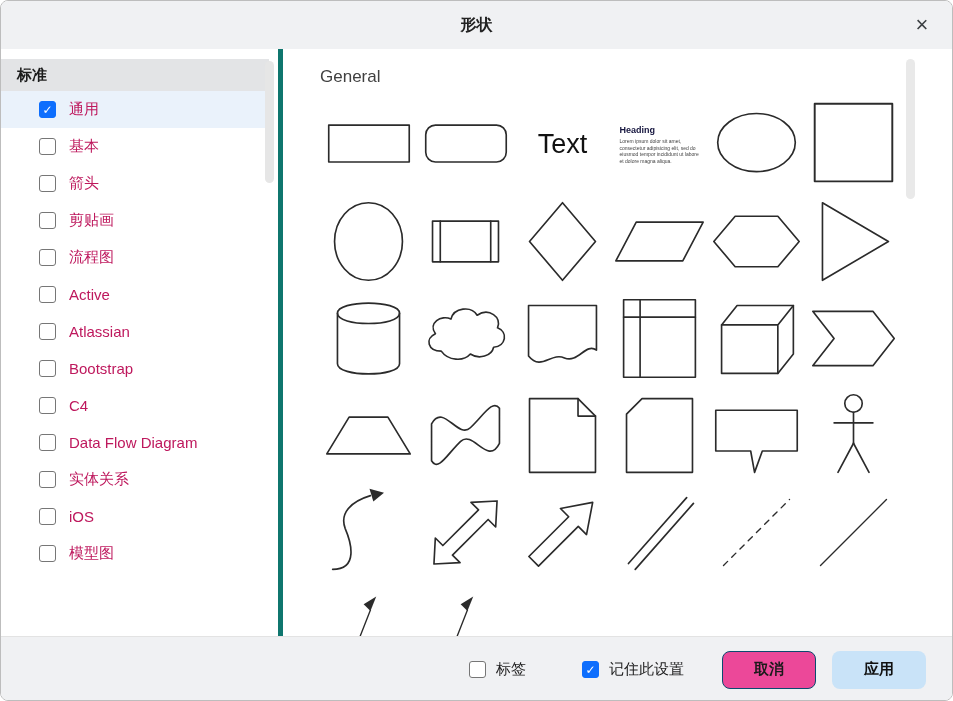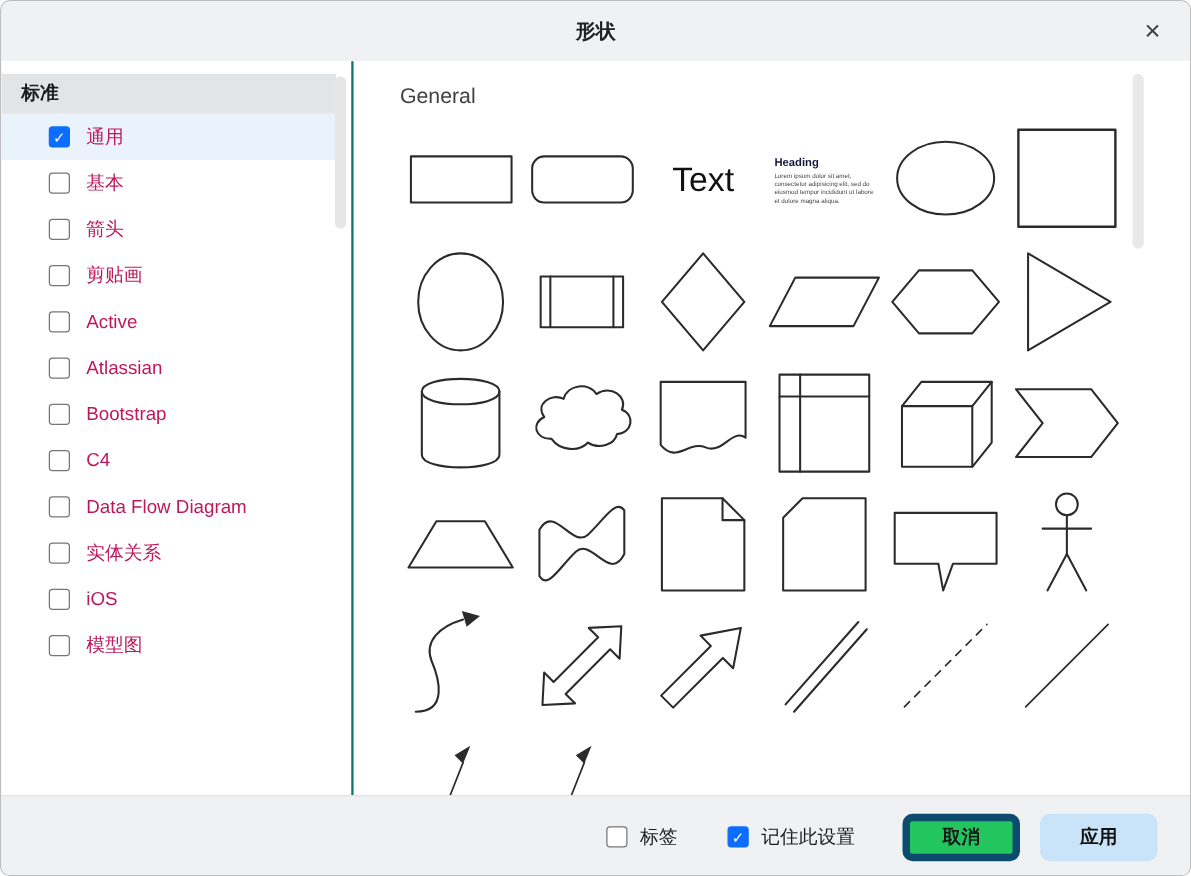--- a/index.html
+++ b/index.html
@@ -10,21 +10,21 @@
   
   .hdr { position:relative; height:48px; background:#f0f1f3; display:flex; align-items:center; justify-content:center; }
   .hdr-title { font-size:16px; font-weight:bold; color:#222; }
   .close-x { position:absolute; right:16px; top:10px; width:28px; height:28px; display:flex; align-items:center;
              justify-content:center; font-size:22px; color:#3c4043; cursor:pointer; font-weight:400; }
 
   
   .body { display:flex; height:587px; }
 
   
-  .sidebar { position:relative; width:282px; border-right:2px solid #0f766e; background:#fff; padding-top:10px; overflow:hidden; }
+  .sidebar { position:relative; width:282px; border-right:5px solid #0f766e; background:#fff; padding-top:10px; overflow:hidden; }
   .sec-h { height:32px; line-height:32px; background:#e3e4e6; font-weight:bold; font-size:15px; color:#1c1c1c;
            padding-left:16px; width:268px; }
   .sb-item { height:37px; display:flex; align-items:center; padding-left:38px; width:268px; cursor:pointer; }
   .sb-item.selected { background:#eaf2fb; }
   .sb-item .lbl { font-size:15px; color:#be185d; margin-left:13px; white-space:nowrap; }
   .cb { width:17px; height:17px; border:1.5px solid #767676; border-radius:3px; background:#fff; flex:0 0 17px;
         display:flex; align-items:center; justify-content:center; }
   .cb.checked { background:#0d6efd; border-color:#0d6efd; }
   .cb i { font-style:normal; color:#fff; font-size:12px; font-weight:bold; line-height:1; }
   .sb-scroll { position:absolute; right:4px; top:12px; width:9px; height:122px; background:#e6e6e6; border-radius:5px; }
@@ -41,24 +41,24 @@
   .tb { width:80px; }
   .tb-h { font-size:9px; font-weight:bold; color:#16163f; margin-bottom:3px; }
   .tb-p { font-size:5px; line-height:1.3; color:#444; }
   .main-scroll { position:absolute; left:623px; top:10px; width:9px; height:140px; background:#e9e9e9; border-radius:5px; }
 
   
   .ftr { height:66px; background:#f0f1f3; border-top:1px solid #e3e3e3; display:flex; align-items:center;
          justify-content:flex-end; padding-right:26px; }
   .chk-group { display:flex; align-items:center; cursor:pointer; }
   .chk-group .lbl { font-size:15px; color:#1c1c1c; margin-left:10px; }
-  .gap-a { margin-right:40px; } .gap-b { margin-right:38px; }
+  .gap-a { margin-right:56px; } .gap-b { margin-right:38px; }
   .btn { width:94px; height:38px; border-radius:8px; font-size:15px; font-weight:bold;
          font-family:"Liberation Sans","DejaVu Sans",sans-serif; cursor:pointer; }
-  .btn-cancel { background:#22c55e; border:6px solid #0c4a6e; color:#1a1a1a; margin-right:16px; }
+  .btn-cancel { background:#ec4899; border:1px solid #0c4a6e; color:#1a1a1a; margin-right:16px; }
   .btn-apply { background:#c9e3f8; border:none; color:#111; }
 </style>
 </head>
 <body>
 
 <div class="dialog">
 
   <div class="hdr">
     <div class="hdr-title">形状</div>
     <div class="close-x">×</div>
@@ -79,20 +79,24 @@
         <span class="cb"></span>
         <span class="lbl">基本</span>
       </div>
       <div class="sb-item">
         <span class="cb"></span>
         <span class="lbl">箭头</span>
       </div>
       <div class="sb-item">
         <span class="cb"></span>
         <span class="lbl">剪贴画</span>
+      </div>
+      <div class="sb-item">
+        <span class="cb"></span>
+        <span class="lbl">流程图</span>
       </div>
 
 
       <div class="sb-item">
         <span class="cb"></span>
         <span class="lbl">Active</span>
       </div>
       <div class="sb-item">
         <span class="cb"></span>
         <span class="lbl">Atlassian</span>

